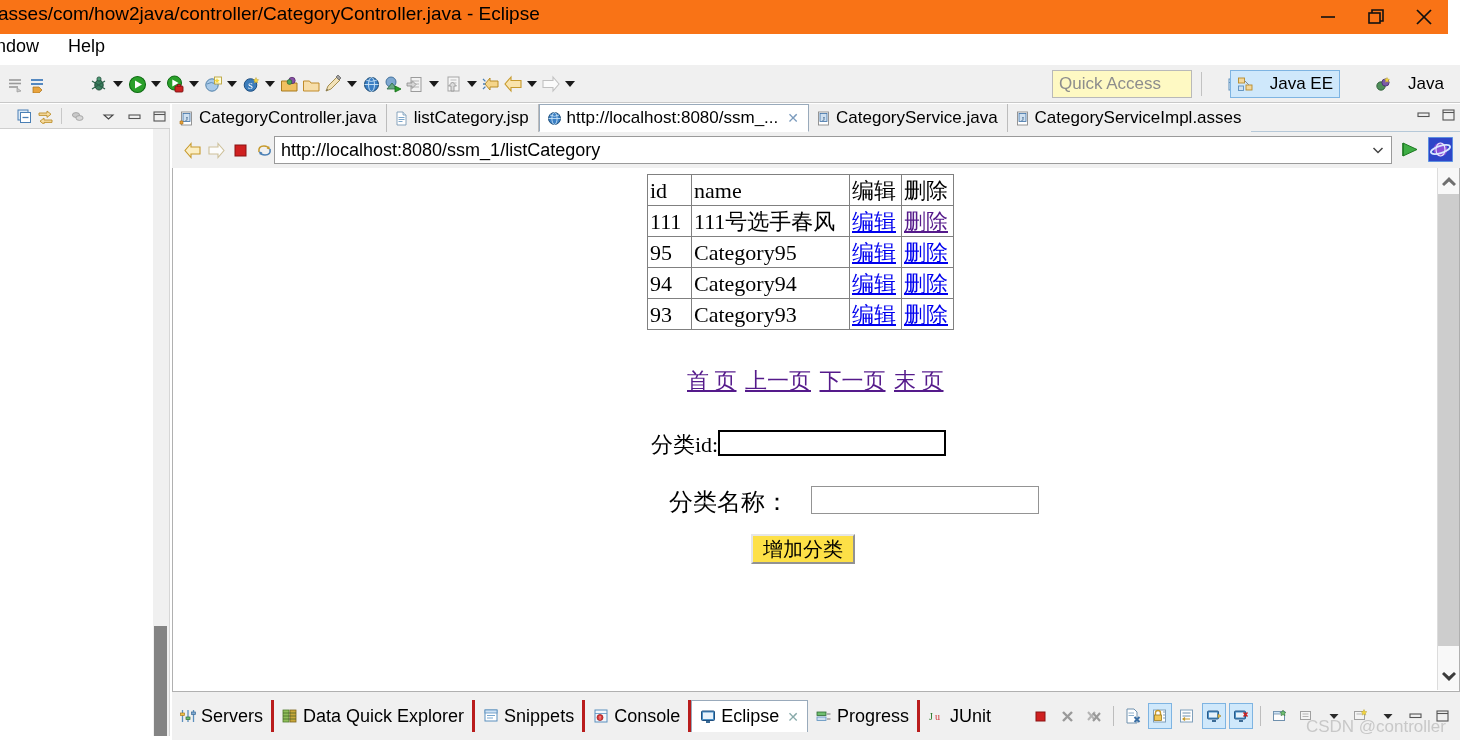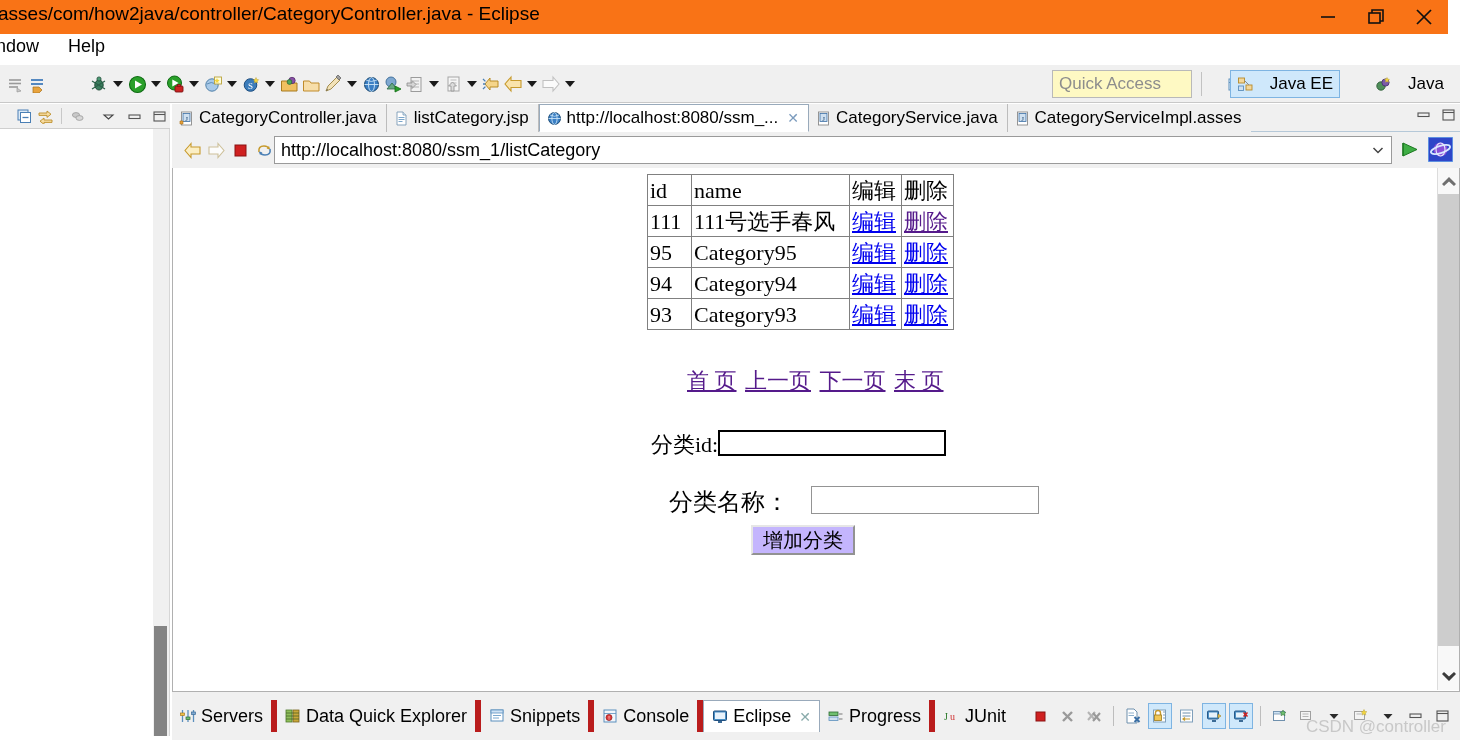--- a/index.html
+++ b/index.html
@@ -230,38 +230,38 @@
   }
   .form-row2 .lbl { font-size: 24px; color: #000; margin-right: 22px; }
   .inp2 {
     width: 228px; height: 28px;
     border: 1px solid #949494; background: #fff;
     font-size: 16px; padding: 0 2px;
     font-family: "Liberation Serif", serif;
     outline: none;
   }
   .btn-add {
-    position: absolute; left: 578px; top: 95px;
+    position: absolute; left: 578px; top: 104px;
     height: 30px; padding: 0 10px;
-    background: #c4b5fd; border: 2px outset #e6e6e6;
+    background: #fde047; border: 2px outset #e6e6e6;
     font-size: 20px; font-family: Liberation Mono, monospace;
     color: #000; cursor: default;
   }
 
   
   .bottom {
     position: absolute; left: 172px; top: 700px; width: 1288px; height: 40px;
     background: #f0f0f0;
   }
   .btabs { position: absolute; left: 0; top: 0; display: flex; height: 32px; }
   .btab {
     display: flex; align-items: center; gap: 5px;
     padding: 0 8px; height: 32px;
     font-size: 18px; color: #000; white-space: nowrap;
-    border-right: 6px solid #b91c1c;
+    border-right: 3px solid #b91c1c;
   }
   .btab.active {
     background: #ffffff;
     border-top: 1px solid #9ab; border-left: 1px solid #9ab; border-right: 1px solid #9ab;
   }
   .btab .close { font-size: 14px; color: #8aa; margin-left: 3px; }
   .bbtns { position: absolute; right: 6px; top: 2px; display: flex; align-items: center; gap: 3px; height: 28px; }
   .bb {
     width: 24px; height: 26px; display: flex; align-items: center; justify-content: center;
   }

